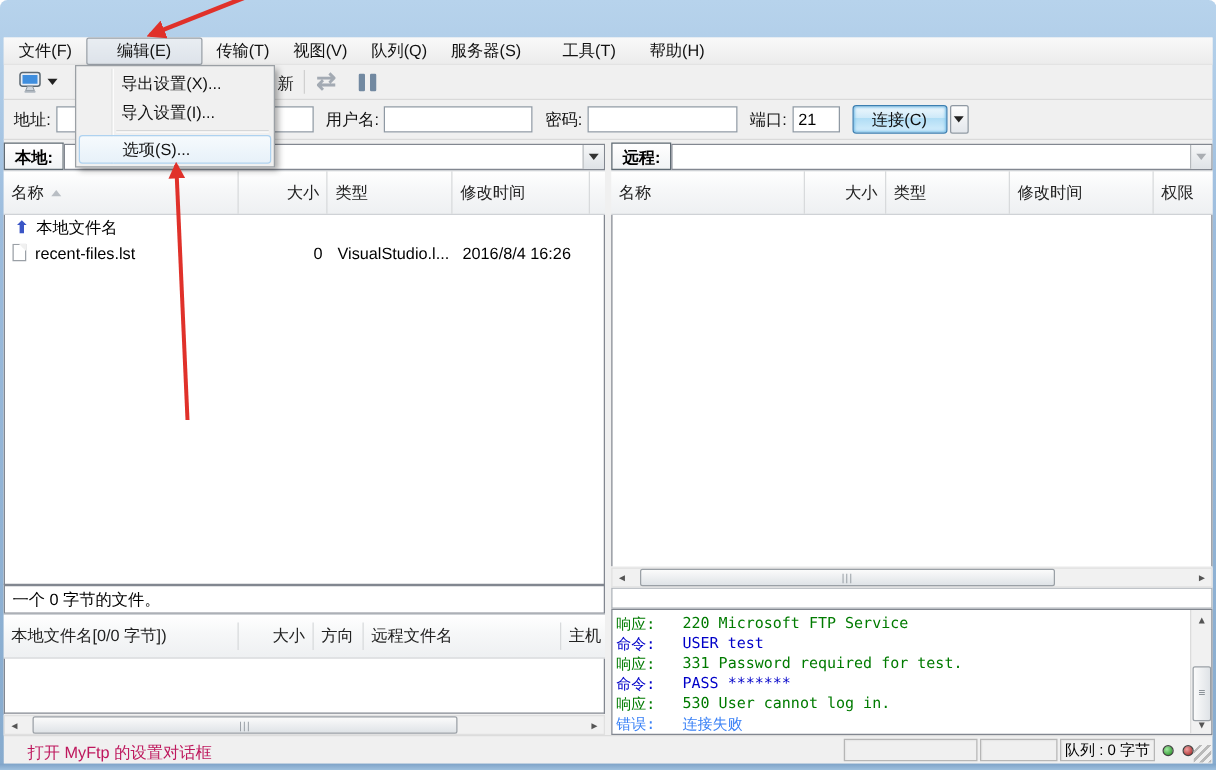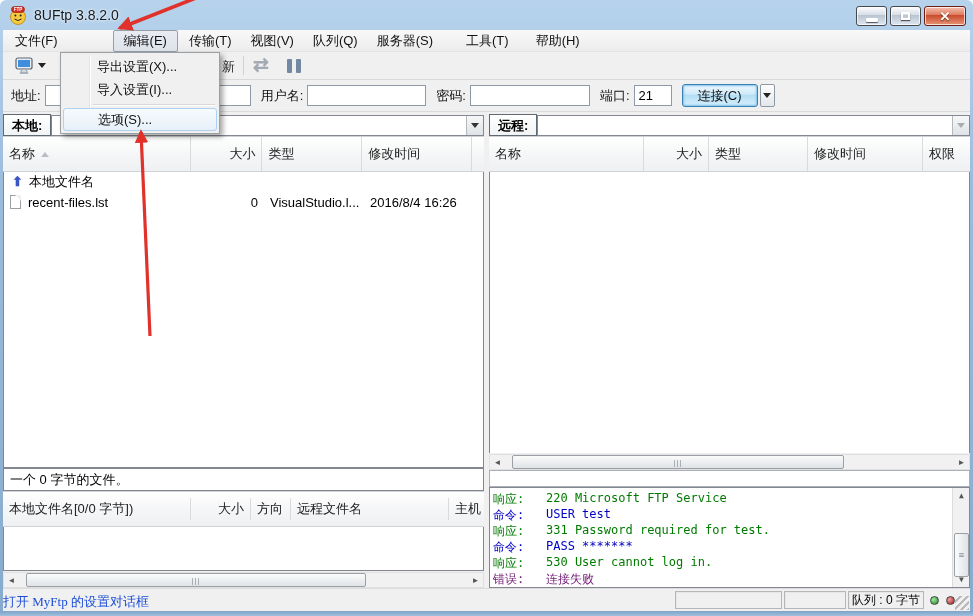--- a/index.html
+++ b/index.html
@@ -27,21 +27,21 @@
   .glyph-close { color:#fff; font-weight:bold; font-size:13px; text-shadow:0 1px 1px #531; line-height:1; }
 
   
   .client { position:absolute; left:3px; top:30px; width:967px; height:581px;
     background:#f0f0f0; display:flex; flex-direction:column; }
 
   .menubar { height:22px; background:linear-gradient(#f9f9f9,#ececec); display:flex;
     align-items:center; padding-left:4px; border-bottom:1px solid #e3e3e3; }
   .menu-item { padding:2px 8px; margin-right:3px; white-space:nowrap; color:#111; }
   .menu-item.pressed { border:1px solid #979ea6; border-radius:2px;
-    background:linear-gradient(#e9edf2,#dde3ea); padding:1px 10px;margin-left:44px; }
+    background:linear-gradient(#e9edf2,#dde3ea); padding:1px 24px; }
 
   .toolbar { height:28px; display:flex; align-items:center; padding-left:6px;
     border-bottom:1px solid #d9d9d9; position:relative; }
   .tool-connect { display:flex; align-items:center; gap:3px; padding:2px 4px; }
   .dd-arrow { width:0; height:0; border-left:4px solid transparent; border-right:4px solid transparent;
     border-top:5px solid #222; }
   .tool-partial { position:absolute; left:219px; top:6px; color:#222; }
   .tool-sep { position:absolute; left:240px; top:4px; width:1px; height:19px; background:#d0d0d0; }
   .tool-transfer { position:absolute; left:250px; top:1px; font-size:19px; color:#a3aab3; font-weight:bold; }
   .tool-pause { position:absolute; left:284px; top:7px; display:flex; gap:4px; }
@@ -112,21 +112,21 @@
   .log-row { height:16px; display:flex; white-space:nowrap; }
   .log-label { width:46px; padding-left:3px; flex:none; }
   .log-text { padding-left:10px; }
   .vscroll { position:absolute; right:0; top:0; bottom:0; width:17px; background:#f1f1f1; border-left:1px solid #dcdcdc; }
   .vs-btn { position:absolute; left:1px; width:15px; height:15px; display:flex; align-items:center; justify-content:center; color:#555; font-size:8px; }
   .vs-thumb { position:absolute; left:1px; width:15px; height:44px; top:45px; border:1px solid #9aa0a6; border-radius:2px;
     background:linear-gradient(90deg,#fbfbfb,#dfe3e7); display:flex; align-items:center; justify-content:center; color:#8b9299; font-size:9px; }
 
   
   .statusbar { height:23px; border-top:1px solid #dcdcdc; position:relative; font-size:13px; }
-  .sb-msg { position:absolute; left:0; top:4px; color:#1d4ed8; white-space:nowrap;font-family:Liberation Serif, serif; }
+  .sb-msg { position:absolute; left:19px; top:4px; color:#be185d; white-space:nowrap; }
   .sb-panel { position:absolute; top:2px; height:18px; border:1px solid #b6b6b6;
     box-shadow:inset 1px 1px 0 #e7e7e7; }
   .sb-queue { display:flex; align-items:center; justify-content:center; white-space:nowrap; font-size:12px; }
   .led { position:absolute; top:7px; width:9px; height:9px; border-radius:50%; border:1px solid #444; }
   .led.green { background:radial-gradient(circle at 35% 35%, #9fe89f, #1d8a1d); }
   .led.red { background:radial-gradient(circle at 35% 35%, #f0a0a0, #a01c1c); }
   .grip { position:absolute; right:1px; bottom:1px; width:14px; height:14px;
     background:repeating-linear-gradient(135deg, transparent 0 3px, #b9b9b9 3px 5px); }
 
   
@@ -143,42 +143,20 @@
 
   
   .bottom-border { position:absolute; left:0; bottom:0; width:973px; height:5px;
     background:linear-gradient(#7ea3c8,#9fc0de); }
 </style>
 </head>
 <body>
 
 <div class="window">
 
-  <div class="titlebar">
-    <svg class="title-icon" viewBox="0 0 20 20">
-      <circle cx="10" cy="12" r="7.5" fill="#f7c93f" stroke="#b8860b" stroke-width="0.8"></circle>
-      <circle cx="7.4" cy="10.6" r="1" fill="#222"></circle>
-      <circle cx="12.6" cy="10.6" r="1" fill="#222"></circle>
-      <path d="M6.5 14 Q10 17 13.5 14" stroke="#222" stroke-width="1" fill="none"></path>
-      <rect x="3.5" y="1.5" width="13" height="6" rx="3" fill="#d62b1f" stroke="#8e1410" stroke-width="0.6"></rect>
-      <text x="10" y="6.4" font-size="4.6" fill="#fff" text-anchor="middle" font-family="Liberation Sans, sans-serif" font-weight="bold">FTP</text>
-    </svg>
-    <span class="title-text">8UFtp 3.8.2.0</span>
-    <div class="winbtns">
-      <div class="winbtn">
-          <span class="glyph-min"></span>
-        </div>
-      <div class="winbtn">
-          <span class="glyph-restore"></span>
-        </div>
-      <div class="winbtn close">
-          <span class="glyph-close">✕</span>
-        </div>
-    </div>
-  </div>
 
   <div class="client">
 
     <div class="menubar">
       <span class="menu-item">文件(F)</span>
       <span class="menu-item pressed">编辑(E)</span>
       <span class="menu-item">传输(T)</span>
       <span class="menu-item">视图(V)</span>
       <span class="menu-item">队列(Q)</span>
       <span class="menu-item">服务器(S)</span>
@@ -337,21 +315,21 @@
               <span class="log-text">331 Password required for test.</span>
             </div>
           <div class="log-row" style="color: rgb(0, 0, 200);">
               <span class="log-label">命令:</span>
               <span class="log-text">PASS *******</span>
             </div>
           <div class="log-row" style="color: rgb(0, 123, 0);">
               <span class="log-label">响应:</span>
               <span class="log-text">530 User cannot log in.</span>
             </div>
-          <div class="log-row" style="color: #701a75;">
+          <div class="log-row" style="color: #3b82f6;">
               <span class="log-label">错误:</span>
               <span class="log-text">连接失败</span>
             </div>
           <div class="vscroll">
             <div class="vs-btn" style="top:0">▲</div>
             <div class="vs-thumb">≡</div>
             <div class="vs-btn" style="bottom:0">▼</div>
           </div>
         </div>
       </div>

